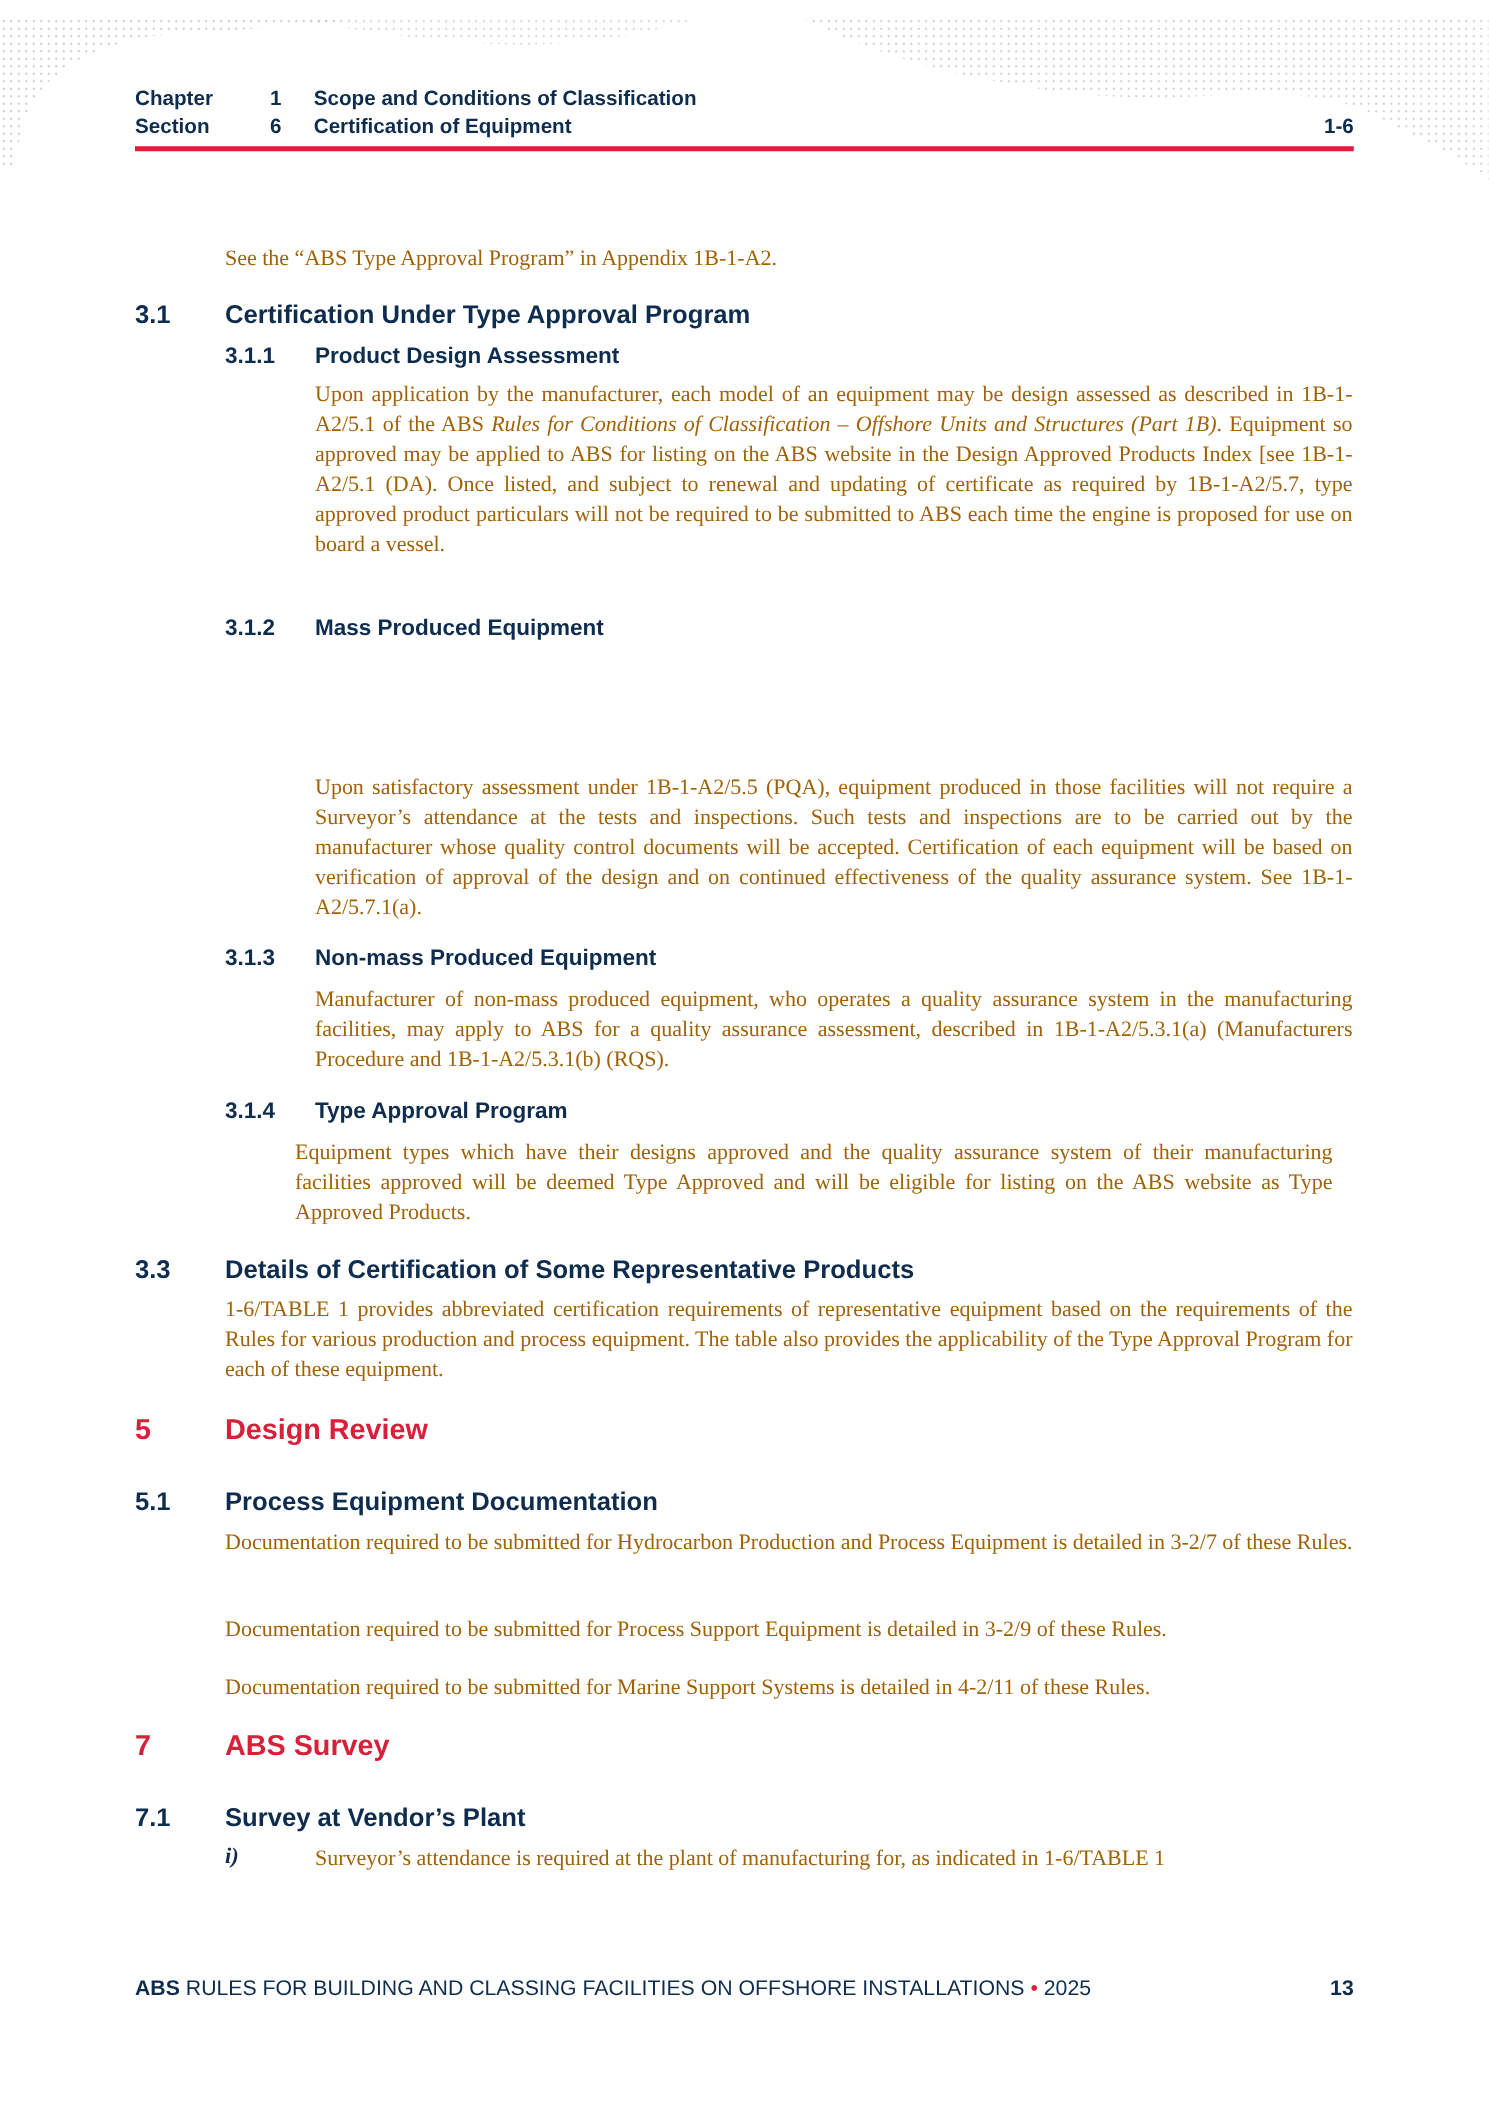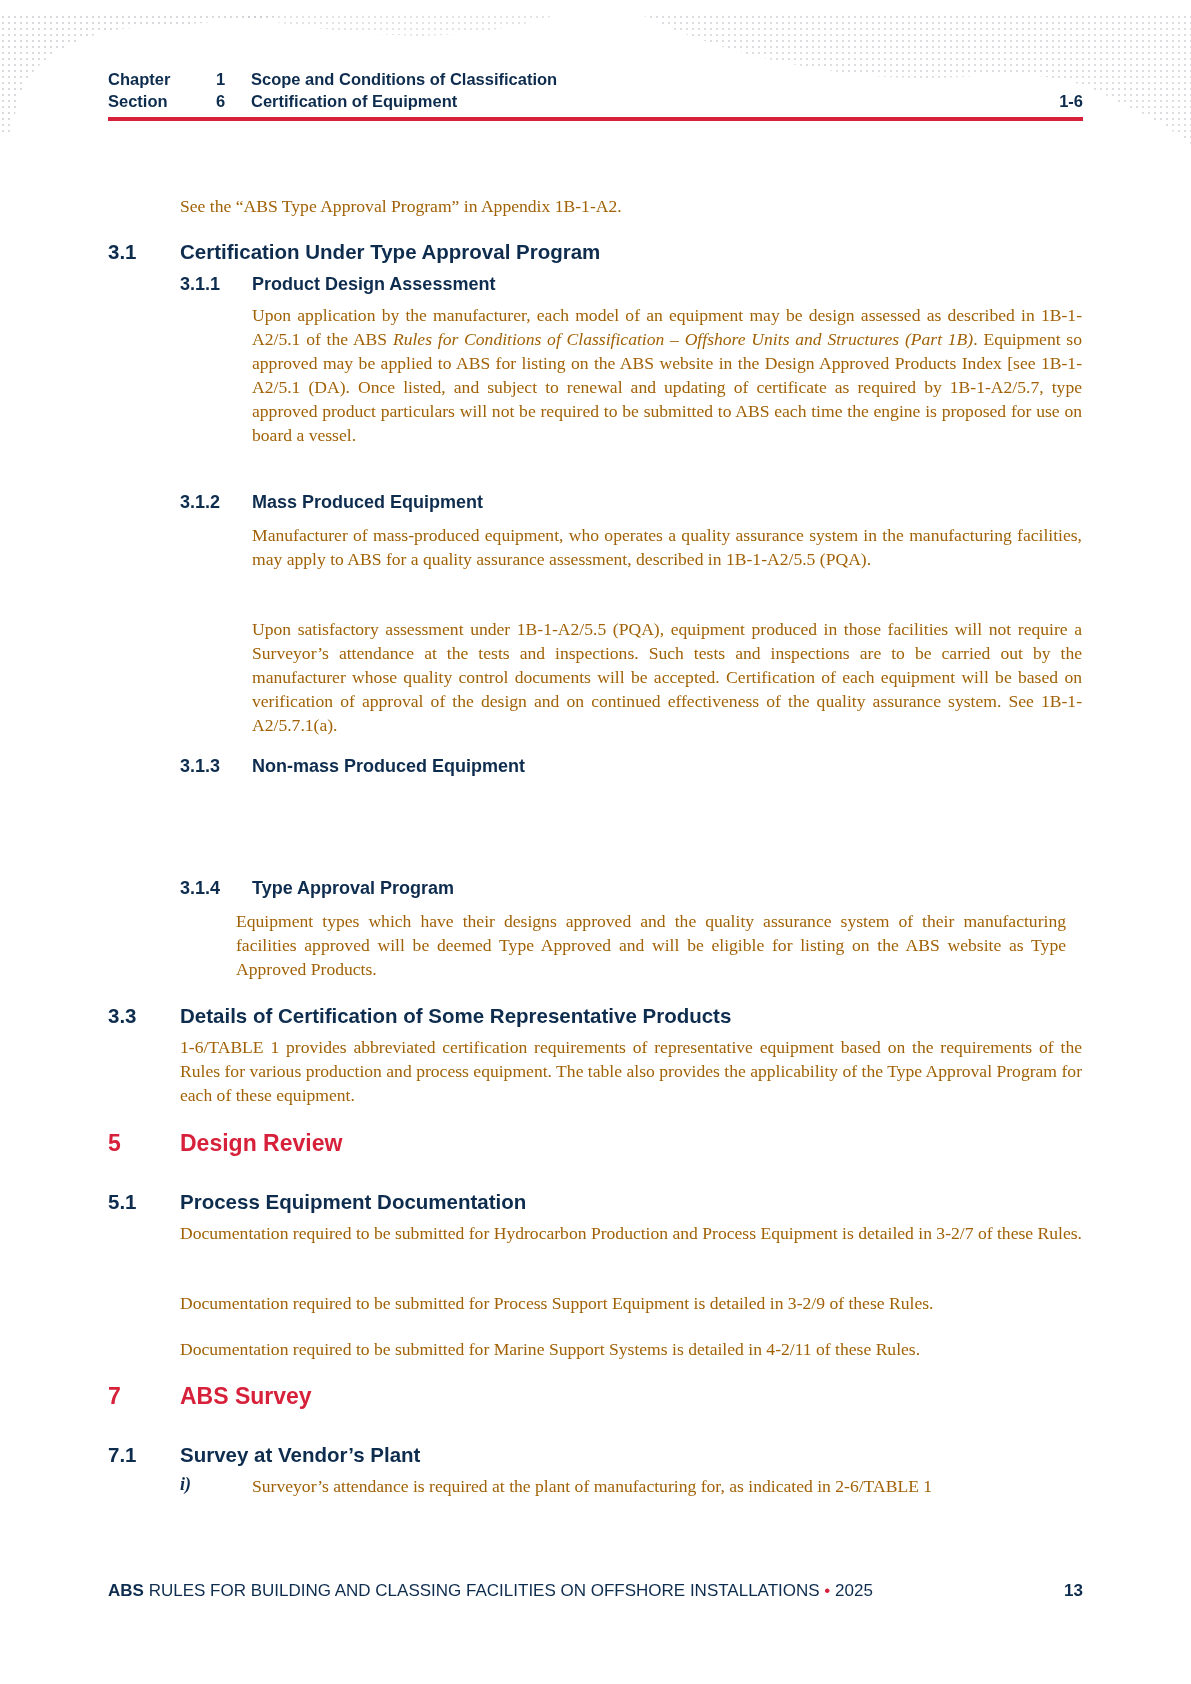--- a/index.html
+++ b/index.html
@@ -77,27 +77,27 @@
   <div class="h3" style="left:180px; top:260px;">
     <span class="n">3.1.1</span>
     <span class="t">Product Design Assessment</span>
   </div>
   <p class="para serif" style="left:252px; top:289px; width:830px;"><span>Upon application by the manufacturer, each model of an equipment may be design assessed as described in 1B-1-A2/5.1 of the ABS </span><i>Rules for Conditions of Classification – Offshore Units and Structures (Part 1B)</i><span>. Equipment so approved may be applied to ABS for listing on the ABS website in the Design Approved Products Index [see 1B-1-A2/5.1 (DA). Once listed, and subject to renewal and updating of certificate as required by 1B-1-A2/5.7, type approved product particulars will not be required to be submitted to ABS each time the engine is proposed for use on board a vessel.</span></p>
 
   <div class="h3" style="left:180px; top:478px;">
     <span class="n">3.1.2</span>
     <span class="t">Mass Produced Equipment</span>
   </div>
-  <p class="para serif" style="left:252px; top:509px; width:830px;">Manufacturer of mass-produced equipment, who operates a quality assurance system in the manufacturing facilities, may apply to ABS for a quality assurance assessment, described in 1B-1-A2/5.5 (PQA).</p>
   <p class="para serif" style="left:252px; top:603px; width:830px;">Upon satisfactory assessment under 1B-1-A2/5.5 (PQA), equipment produced in those facilities will not require a Surveyor’s attendance at the tests and inspections. Such tests and inspections are to be carried out by the manufacturer whose quality control documents will be accepted. Certification of each equipment will be based on verification of approval of the design and on continued effectiveness of the quality assurance system. See 1B-1-A2/5.7.1(a).</p>
 
   <div class="h3" style="left:180px; top:742px;">
     <span class="n">3.1.3</span>
     <span class="t">Non-mass Produced Equipment</span>
   </div>
+  <p class="para serif" style="left:252px; top:773px; width:830px;">Manufacturer of non-mass produced equipment, who operates a quality assurance system in the manufacturing facilities, may apply to ABS for a quality assurance assessment, described in 1B-1-A2/5.3.1(a) (Manufacturers Procedure and 1B-1-A2/5.3.1(b) (RQS).</p>
 
   <div class="h3" style="left:180px; top:864px;">
     <span class="n">3.1.4</span>
     <span class="t">Type Approval Program</span>
   </div>
   <p class="para serif" style="left:236px; top:895px; width:830px;">Equipment types which have their designs approved and the quality assurance system of their manufacturing facilities approved will be deemed Type Approved and will be eligible for listing on the ABS website as Type Approved Products.</p>
 
   <div class="h2" style="left:108px; top:990px;">
     <span class="n">3.3</span>
     <span class="t">Details of Certification of Some Representative Products</span>
@@ -121,20 +121,20 @@
     <span class="n">7</span>
     <span class="t">ABS Survey</span>
   </div>
 
   <div class="h2" style="left:108px; top:1429px;">
     <span class="n">7.1</span>
     <span class="t">Survey at Vendor’s Plant</span>
   </div>
   <div>
     <span class="li-marker" style="left:180px; top:1460px;">i)</span>
-    <p class="para serif" style="left:252px; top:1460px; width:830px;">Surveyor’s attendance is required at the plant of manufacturing for, as indicated in 2-6/TABLE 1</p>
+    <p class="para serif" style="left:252px; top:1460px; width:830px;">Surveyor’s attendance is required at the plant of manufacturing for, as indicated in 1-6/TABLE 1</p>
   </div>
 
   <div class="ftr">
     <span class="brand">ABS</span><span> RULES FOR BUILDING AND CLASSING FACILITIES ON OFFSHORE INSTALLATIONS </span><span class="dot">•</span><span> 2025</span>
     <span class="pg">13</span>
   </div>
 </div>
 
 </body></html>

